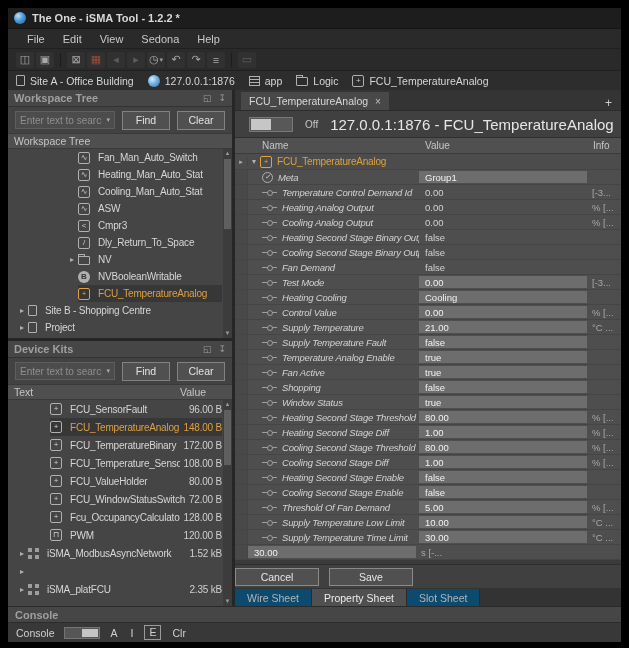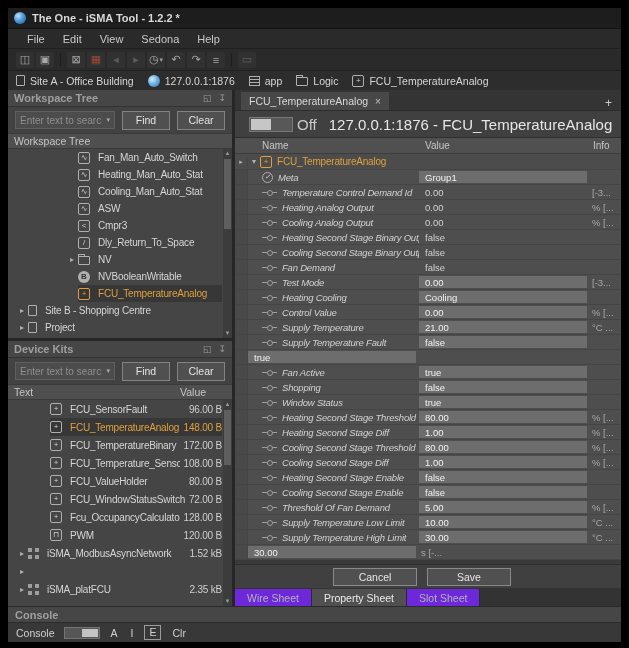--- a/index.html
+++ b/index.html
@@ -106,21 +106,21 @@
   .etab { height:18px; background:#484848; display:flex; align-items:center; gap:7px;
     padding:0 8px; font-size:10.5px; color:#d8d8d8; margin-left:6px; }
   .etab .close { color:#c0c0c0; font-size:10px; }
   .newtab { margin-left:auto; padding-right:9px; color:#d0d0d0; font-size:12px; }
   .subhead { height:28px; background:#404040; border-top:1px solid #2c2c2c;
     border-bottom:1px solid #2e2e2e; display:flex; align-items:center; padding:0 8px 0 14px; flex:none; }
   .toggle { width:44px; height:15px; background:#585858; border:1px solid #787878;
     position:relative; flex:none; }
   .toggle .knob { position:absolute; top:1px; width:20px; height:11px; background:#c6c6c6; }
   .toggle.off .knob { left:1px; }
-  .togLabel { font-size:15px; color:#c8c8c8; margin-left:4px; }
+  .togLabel { font-size:10px; color:#c8c8c8; margin-left:12px; }
   .sheetTitle { flex:1; min-width:0; margin-left:12px; font-size:15px; color:#e6e6e6;
     white-space:nowrap; overflow:hidden; }
   .phead { height:16px; background:#505050; border-bottom:1px solid #3c3c3c;
     display:flex; font-size:10px; color:#c6c6c6; align-items:center; flex:none; }
   .ph-gut { width:13px; flex:none; }
   .ph-name { width:171px; flex:none; padding-left:14px; }
   .ph-val { width:168px; flex:none; padding-left:6px; }
   .ph-info { flex:1; padding-left:6px; }
   .rootrow { height:16px; background:#4c4c4c; border-bottom:1px solid #454545;
     display:flex; align-items:center; flex:none; font-size:10px; }
@@ -132,26 +132,26 @@
     background:#4e4e4e; font-size:9.5px; }
   .pgutter { width:13px; flex:none; border-right:1px solid #454545; background:#494949; }
   .pname { width:171px; flex:none; display:flex; align-items:center; gap:5px;
     padding-left:14px; color:#d2d2d2; overflow:hidden; white-space:nowrap; letter-spacing:-0.2px;font-style:italic; }
   .pval { width:168px; flex:none; display:flex; align-items:center; padding-left:6px;
     color:#d2d2d2; margin:1px 0; overflow:hidden; white-space:nowrap; }
   .pval.edit { background:#6d6d6d; color:#f2f2f2; }
   .pinfo { flex:1; display:flex; align-items:center; padding-left:5px; color:#a8a8a8;
     overflow:hidden; white-space:nowrap; }
   .footer { height:24px; background:#404040; border-top:1px solid #2e2e2e; display:flex;
-    align-items:center; justify-content:center; gap:10px; padding-right:12px; flex:none; }
+    align-items:center; justify-content:flex-start; gap:10px; padding-right:12px; flex:none; }
   .fbtn { width:84px; height:18px; background:#505050; border:1px solid #8a8a8a;
     color:#e6e6e6; font-size:10.5px; display:flex; align-items:center; justify-content:center; }
   .btabs { height:18px; background:#333; display:flex; align-items:flex-end; flex:none; }
   .btab { height:17px; padding:0 12px; display:flex; align-items:center; font-size:10.5px;
-    color:#b4b4b4; background:#6d28d9; border-right:1px solid #2b2b2b; }
+    color:#b4b4b4; background:#0c4a6e; border-right:1px solid #2b2b2b; }
   .btab.active { background:#505050; color:#ececec; }
 
   
   .conhdr { height:16px; background:#464646; border-top:1px solid #2a2a2a;
     display:flex; align-items:center; padding:0 7px; flex:none; }
   .conhdr span { font-size:11px; font-weight:bold; color:#9f9f9f; }
   .conbar { height:20px; background:#383838; border-top:1px solid #2c2c2c; display:flex;
     align-items:center; gap:9px; padding-left:8px; flex:none; }
   .conbar .clab { font-size:10.5px; color:#cfcfcf; }
   .ctoggle { width:36px; height:12px; background:#565656; border:1px solid #747474;
@@ -576,20 +576,24 @@
             <span class="pgutter"></span>
             <span class="pname">
               <span class="sloticon"></span>
               <span>Supply Temperature Fault</span>
             </span>
             <span class="pval edit">false</span>
             <span class="pinfo"></span>
           </div>
           <div class="prow">
             <span class="pgutter"></span>
+            <span class="pname">
+              <span class="sloticon"></span>
+              <span>Temperature Analog Enable</span>
+            </span>
             <span class="pval edit">true</span>
             <span class="pinfo"></span>
           </div>
           <div class="prow">
             <span class="pgutter"></span>
             <span class="pname">
               <span class="sloticon"></span>
               <span>Fan Active</span>
             </span>
             <span class="pval edit">true</span>
@@ -682,21 +686,21 @@
               <span class="sloticon"></span>
               <span>Supply Temperature Low Limit</span>
             </span>
             <span class="pval edit">10.00</span>
             <span class="pinfo">°C ...</span>
           </div>
           <div class="prow">
             <span class="pgutter"></span>
             <span class="pname">
               <span class="sloticon"></span>
-              <span>Supply Temperature High Limit</span>
+              <span>Supply Temperature Time Limit</span>
             </span>
             <span class="pval edit">30.00</span>
             <span class="pinfo">°C ...</span>
           </div>
           <div class="prow">
             <span class="pgutter"></span>
             <span class="pval edit">30.00</span>
             <span class="pinfo">s [-...</span>
           </div>
         </div>

